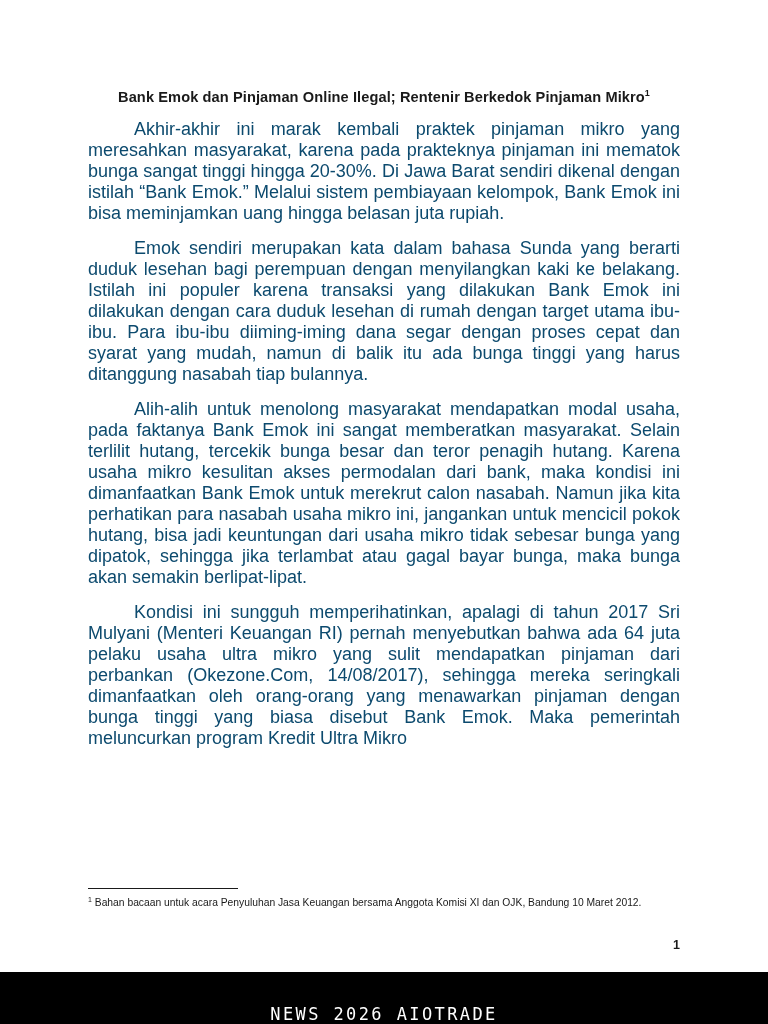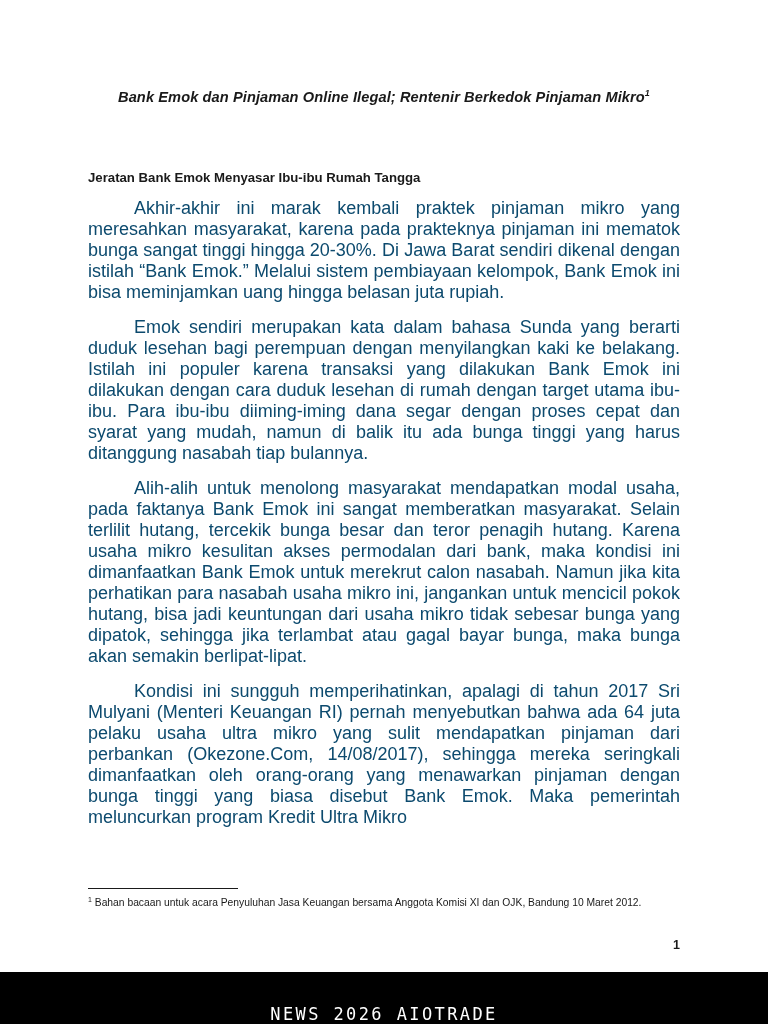--- a/index.html
+++ b/index.html
@@ -34,21 +34,20 @@
   }
 
   .doc-title {
     margin-top: 88px;
     text-align: center;
     font-size: 14.6px;
     font-weight: bold;
     color: #1a1a1a;
     letter-spacing: 0.1px;
     line-height: 1.3;
-    font-style: italic;
   }
 
   .doc-title sup {
     font-size: 9px;
     font-weight: bold;
     vertical-align: super;
     line-height: 0;
   }
 
   .section-heading {
@@ -134,21 +133,20 @@
 </style>
 </head>
 <body>
 
 <div class="page">
 
   <div class="content">
 
     <h1 class="doc-title"><span>Bank Emok dan Pinjaman Online Ilegal; Rentenir Berkedok Pinjaman Mikro</span><sup>1</sup></h1>
 
-    <h2 class="section-heading">Jeratan Bank Emok Menyasar Ibu-ibu Rumah Tangga</h2>
 
     <p class="para">Akhir-akhir ini marak kembali praktek pinjaman mikro yang meresahkan masyarakat, karena pada prakteknya pinjaman ini mematok bunga sangat tinggi hingga 20-30%. Di Jawa Barat sendiri dikenal dengan istilah “Bank Emok.” Melalui sistem pembiayaan kelompok, Bank Emok ini bisa meminjamkan uang hingga belasan juta rupiah.</p>
     <p class="para">Emok sendiri merupakan kata dalam bahasa Sunda yang berarti duduk lesehan bagi perempuan dengan menyilangkan kaki ke belakang. Istilah ini populer karena transaksi yang dilakukan Bank Emok ini dilakukan dengan cara duduk lesehan di rumah dengan target utama ibu-ibu. Para ibu-ibu diiming-iming dana segar dengan proses cepat dan syarat yang mudah, namun di balik itu ada bunga tinggi yang harus ditanggung nasabah tiap bulannya.</p>
     <p class="para">Alih-alih untuk menolong masyarakat mendapatkan modal usaha, pada faktanya Bank Emok ini sangat memberatkan masyarakat. Selain terlilit hutang, tercekik bunga besar dan teror penagih hutang. Karena usaha mikro kesulitan akses permodalan dari bank, maka kondisi ini dimanfaatkan Bank Emok untuk merekrut calon nasabah. Namun jika kita perhatikan para nasabah usaha mikro ini, jangankan untuk mencicil pokok hutang, bisa jadi keuntungan dari usaha mikro tidak sebesar bunga yang dipatok, sehingga jika terlambat atau gagal bayar bunga, maka bunga akan semakin berlipat-lipat.</p>
     <p class="para">Kondisi ini sungguh memperihatinkan, apalagi di tahun 2017 Sri Mulyani (Menteri Keuangan RI) pernah menyebutkan bahwa ada 64 juta pelaku usaha ultra mikro yang sulit mendapatkan pinjaman dari perbankan (Okezone.Com, 14/08/2017), sehingga mereka seringkali dimanfaatkan oleh orang-orang yang menawarkan pinjaman dengan bunga tinggi yang biasa disebut Bank Emok. Maka pemerintah meluncurkan program Kredit Ultra Mikro</p>
 
   </div>
 
   <div class="footnote-area">
     <div class="footnote-rule"></div>

